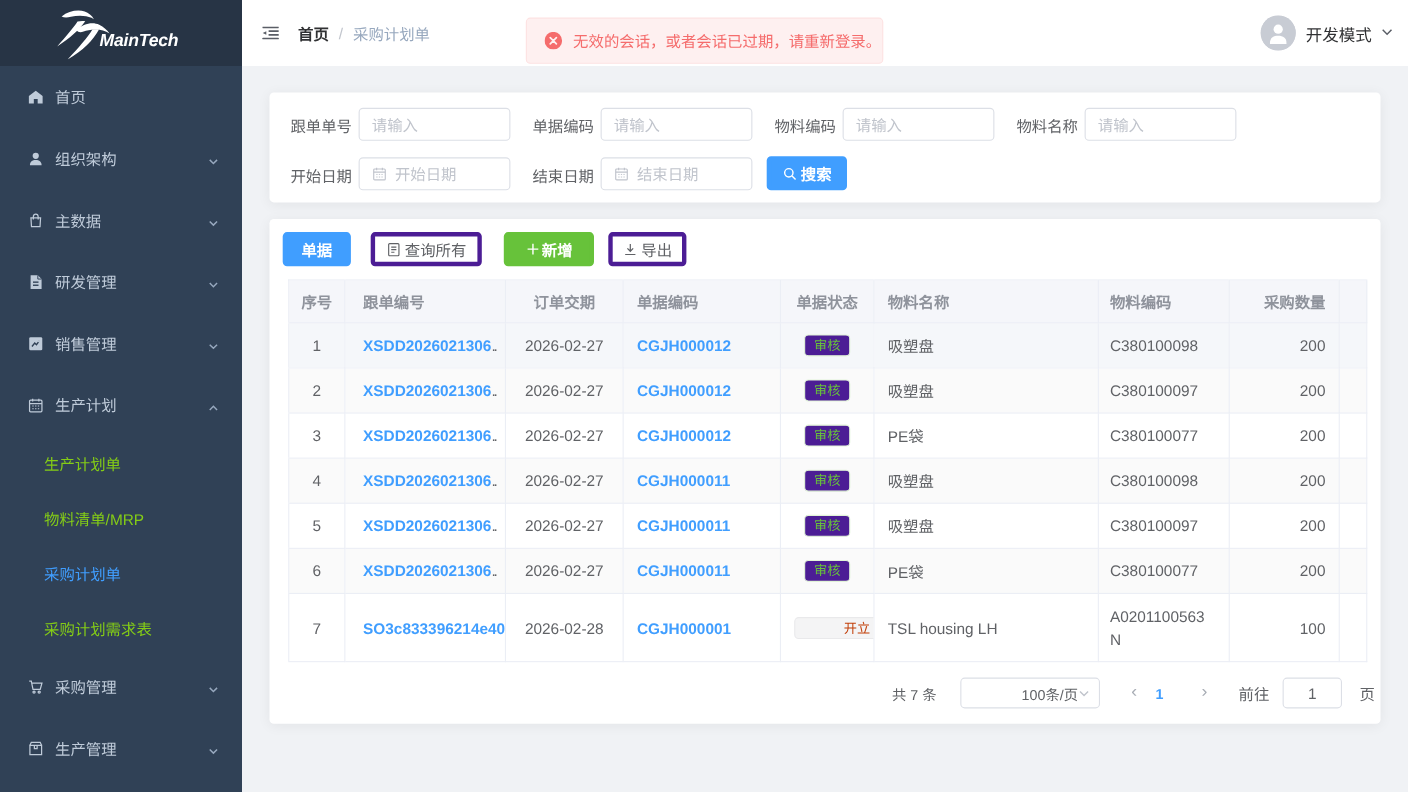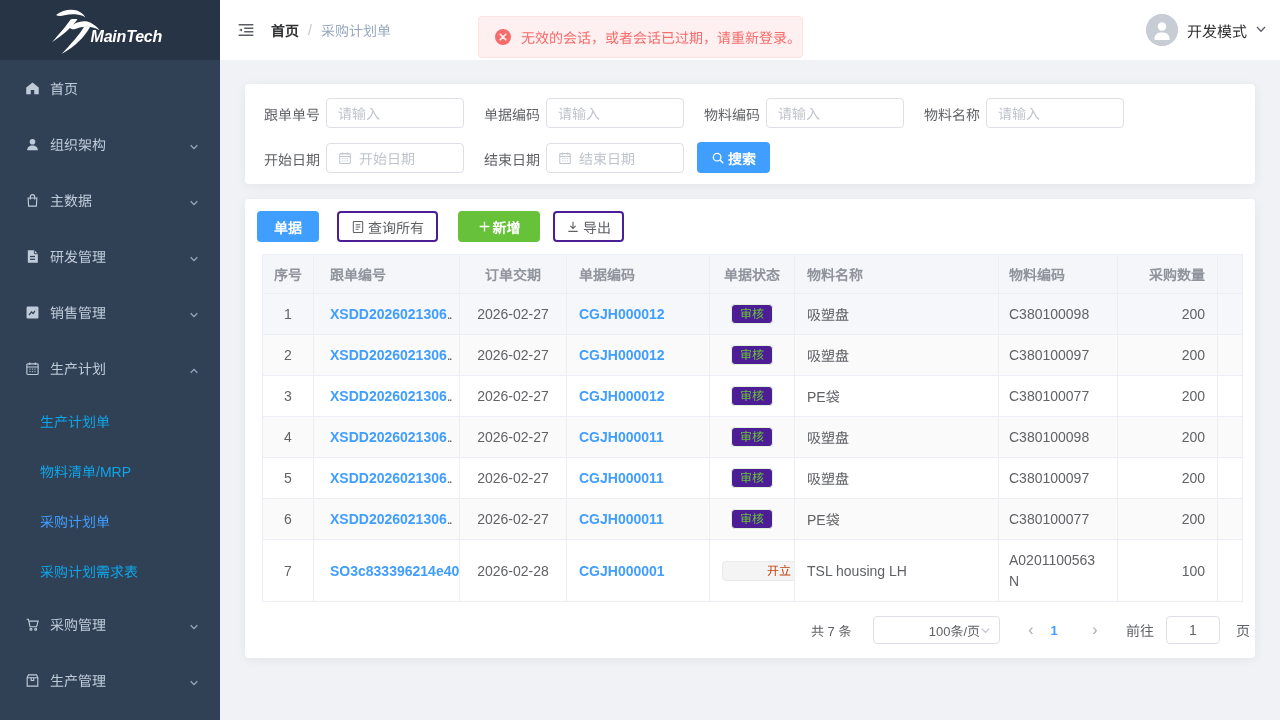--- a/index.html
+++ b/index.html
@@ -6,21 +6,21 @@
 html,body { width:1280px; height:720px; overflow:hidden; }
 body { font-family:"Liberation Sans",sans-serif; font-size:14px; color:#606266; background:#f0f2f5; position:relative; }
 
 .sidebar { position:absolute; left:0; top:0; width:220px; height:720px; background:#304156; z-index:5; }
 .logo-bar { height:60px; background:#273445; display:flex; align-items:center; padding-left:52px; }
 .menu { padding:0; }
 .mi { height:56px; display:flex; align-items:center; color:#bfcbd9; font-size:14px; position:relative; }
 .mi .ic { position:absolute; left:24px; width:16px; height:16px; display:flex; align-items:center; justify-content:center; }
 .mi .tx { margin-left:50px; }
 .mi .ar { position:absolute; right:21px; top:50%; margin-top:-5px; width:10px; height:10px; }
-.smi { height:50px; display:flex; align-items:center; color:#0ea5e9; font-size:14px; padding-left:40px; }
+.smi { height:50px; display:flex; align-items:center; color:#84cc16; font-size:14px; padding-left:40px; }
 .smi.on { color:#409eff; }
 
 .topbar { position:absolute; left:220px; top:0; right:0; height:60px; background:#fff; }
 .hamb { position:absolute; left:18px; top:23px; }
 .bcrumb { position:absolute; left:51px; top:0; height:60px; display:flex; align-items:center; font-size:14px; }
 .bcrumb b { color:#303133; font-weight:700; }
 .bcrumb .sep { color:#c0c4cc; margin:0 9px; }
 .bcrumb .cur { color:#97a8be; }
 .userbox { position:absolute; right:13px; top:0; height:60px; display:flex; align-items:center; }
 .avatar { width:32px; height:32px; border-radius:50%; background:#c8ccd4; position:relative; overflow:hidden; }
@@ -29,21 +29,21 @@
 
 .toast { position:absolute; left:478px; top:16px; width:325px; height:42px; background:#fef0f0; border:1px solid #fde2e2; border-radius:4px; display:flex; align-items:center; padding-left:16px; z-index:20; }
 .toast .txt { color:#f56c6c; font-size:14px; margin-left:10px; }
 
 .content { position:absolute; left:220px; top:60px; width:1060px; height:660px; background:#f0f2f5; }
 .card { background:#fff; border-radius:4px; box-shadow:0 2px 12px 0 rgba(0,0,0,.06); position:absolute; }
 .card1 { left:25px; top:24px; width:1010px; height:100px; }
 .card2 { left:25px; top:139px; width:1010px; height:459px; }
 .flabel { display:inline-block; width:65px; text-align:right; margin-right:6px; color:#606266; font-size:14px; position:absolute; }
 .finput { position:absolute; height:30px; border:1px solid #dcdfe6; border-radius:4px; background:#fff; display:flex; align-items:center; padding-left:11px; color:#c0c4cc; font-size:14px; }
-.btn { display:inline-flex; align-items:center; justify-content:center; height:31px; border-radius:4px; font-size:14px; border:2px solid #4c1d95; background:#fff; color:#606266; }
+.btn { display:inline-flex; align-items:center; justify-content:center; height:31px; border-radius:4px; font-size:14px; border:4px solid #4c1d95; background:#fff; color:#606266; }
 .btn.blue { background:#409eff; border-color:#409eff; color:#fff; font-weight:700; }
 .btn.green { background:#67c23a; border-color:#67c23a; color:#fff; font-weight:700; }
 
 .tbl { position:absolute; left:17px; top:55px; width:980px; border-collapse:collapse; table-layout:fixed; font-size:14px; border-left:1px solid #ebeef5; border-top:1px solid #ebeef5; }
 .tbl th { background:#f5f6fa; color:#8f939c; font-weight:700; height:39px; border-right:1px solid #ebeef5; border-bottom:1px solid #ebeef5; padding:0 12px; text-align:left; }
 .tbl td { height:41px; border-right:1px solid #ebeef5; border-bottom:1px solid #ebeef5; padding:0 12px; color:#606266; overflow:hidden; white-space:nowrap; }
 .tbl .c { text-align:center; }
 .tbl .r { text-align:right; }
 .tbl tr.g td { background:#fafafa; }
 .tbl tr.h td { background:#f5f7fa; }

